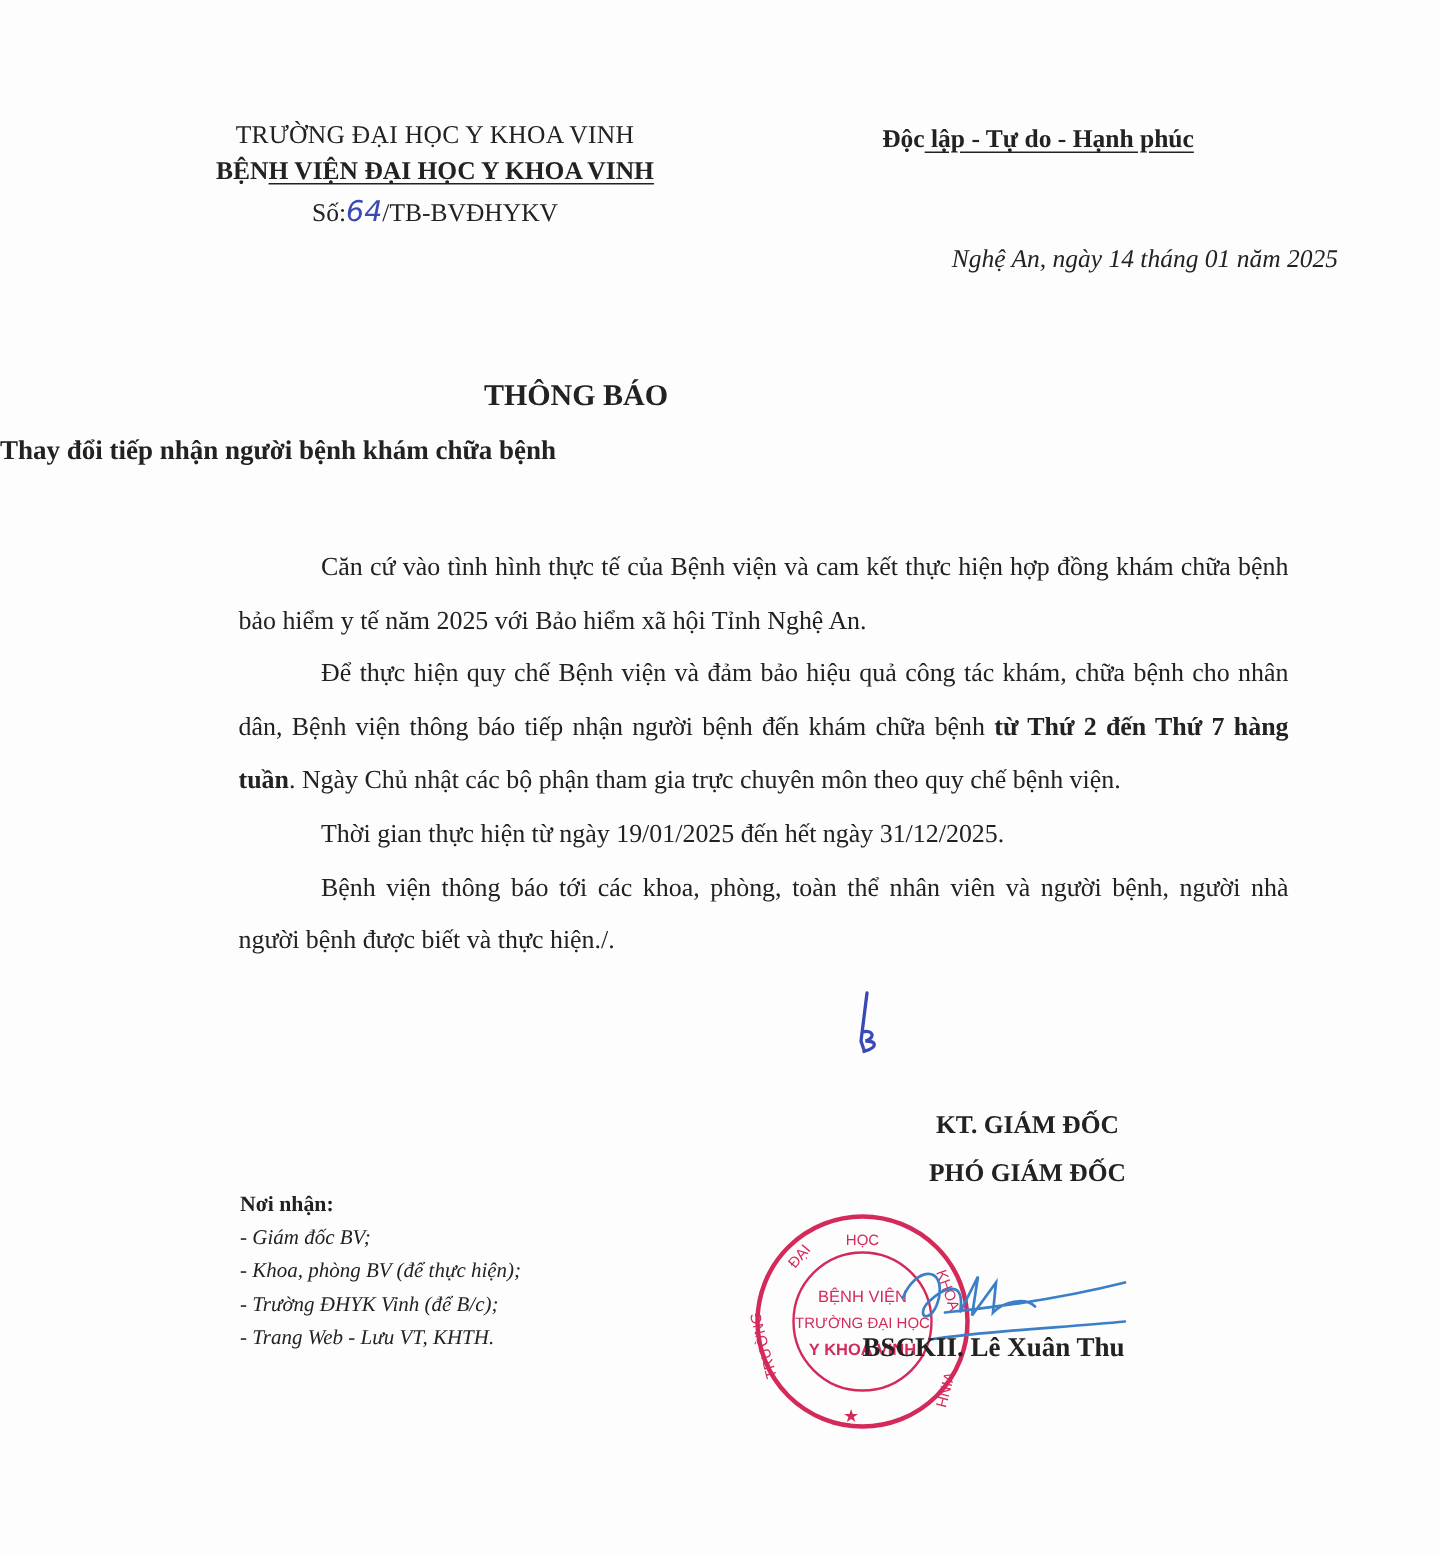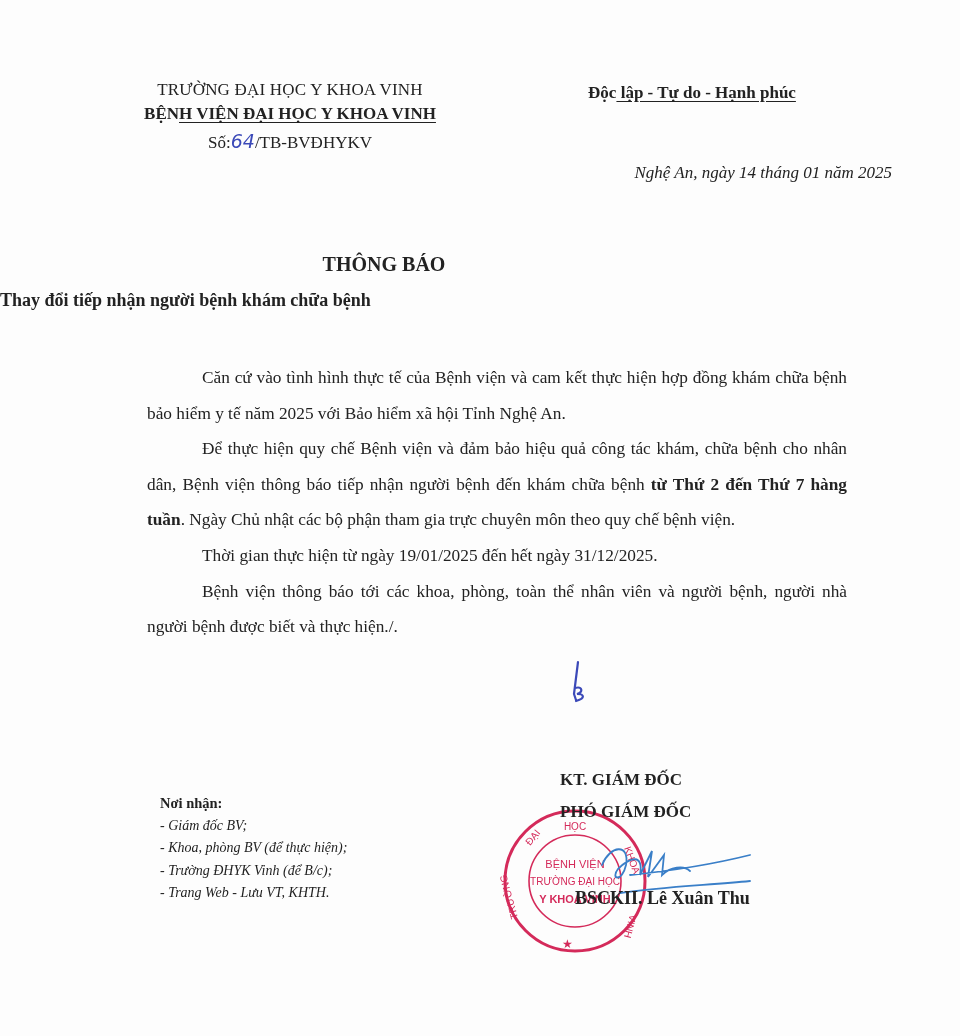--- a/index.html
+++ b/index.html
@@ -17,29 +17,29 @@
 
   .hdr-right { left: 478px; top: 82px; width: 428px; text-align: center; }
   .hdr-right .r1 { font-size: 17px; font-weight: bold; line-height: 26px; }
   .hdr-right .r2 { font-size: 17px; font-weight: bold; line-height: 22px; }
   .hdr-right .r2 .ul { text-decoration: underline; text-underline-offset: 3px; }
   .date { right: 68px; top: 163px; font-size: 17px; font-style: italic; margin-left: 38px; }
 
   .title { left: 0; width: 768px; top: 253px; font-size: 20px; font-weight: bold; text-align: center; }
   .subtitle { left: 0; width: 960px; top: 290px; font-size: 18px; font-weight: bold; text-align: left; }
 
-  .body { left: 147px; top: 360px; width: 700px; font-size: 17.3px; line-height: 35.6px; text-align: justify; }
+  .body { left: 159px; top: 360px; width: 700px; font-size: 17.3px; line-height: 35.6px; text-align: justify; }
   .body p { margin: 0; text-indent: 55px; }
   .body b { font-weight: bold; }
 
   .recv { left: 160px; top: 766px; font-size: 14px; line-height: 22.5px; margin-top: 26px; }
   .recv .head { font-weight: bold; font-size: 14.5px; }
   .recv .item { font-style: italic; }
 
-  .sign { left: 560px; top: 764px; width: 250px; }
+  .sign { left: 560px; top: 734px; width: 250px; text-align: center; }
   .sign .s1, .sign .s2 { font-size: 17px; font-weight: bold; line-height: 32px; }
   .signer { left: 575px; top: 888px; font-size: 18px; font-weight: bold; }
 
   .stamp { left: 500px; top: 806px; width: 150px; height: 150px; }
   .sig { left: 600px; top: 835px; width: 160px; height: 70px; }
   .initial { left: 564px; top: 660px; width: 30px; height: 45px; }
 </style>
 </head>
 <body>
 

